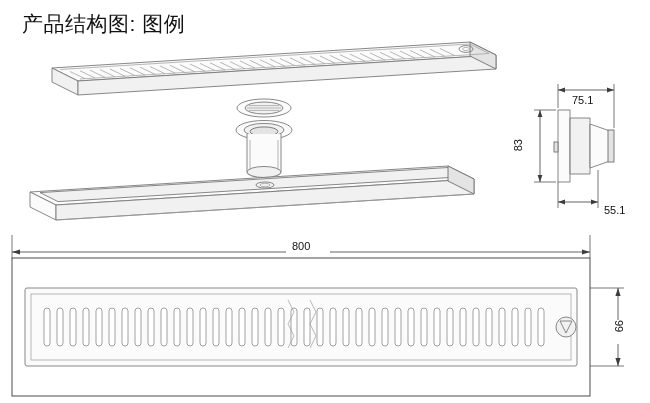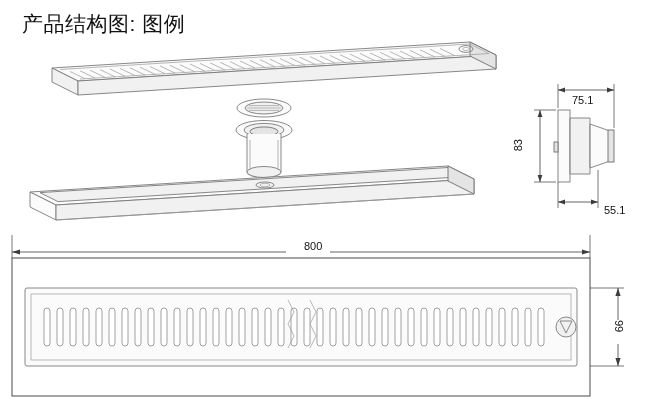--- a/index.html
+++ b/index.html
@@ -311,17 +311,17 @@
     </g>
 
   </svg>
 
   <div class="dim-label" style="left:572px; top:70px;margin-top:24px;">75.1</div>
 
   <div class="dim-label vertical" style="left:512px; top:139px;">83</div>
 
   <div class="dim-label" style="left:563px; top:204px;margin-left:41px;">55.1</div>
 
-  <div class="dim-label" style="left:304px; top:240px;text-align:right;">800</div>
+  <div class="dim-label" style="left:292px; top:240px;text-align:right;">800</div>
 
   <div class="dim-label vertical" style="left:613px; top:320px;">66</div>
 
 </div>
 
 </body></html>

